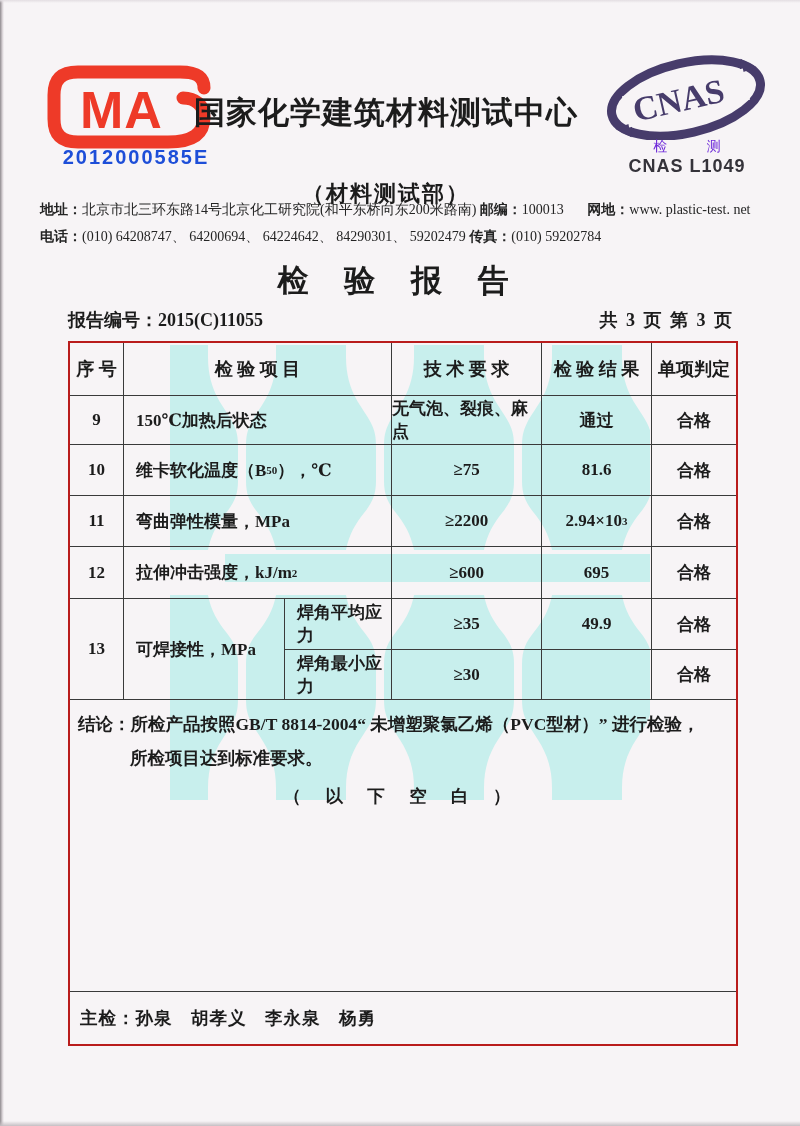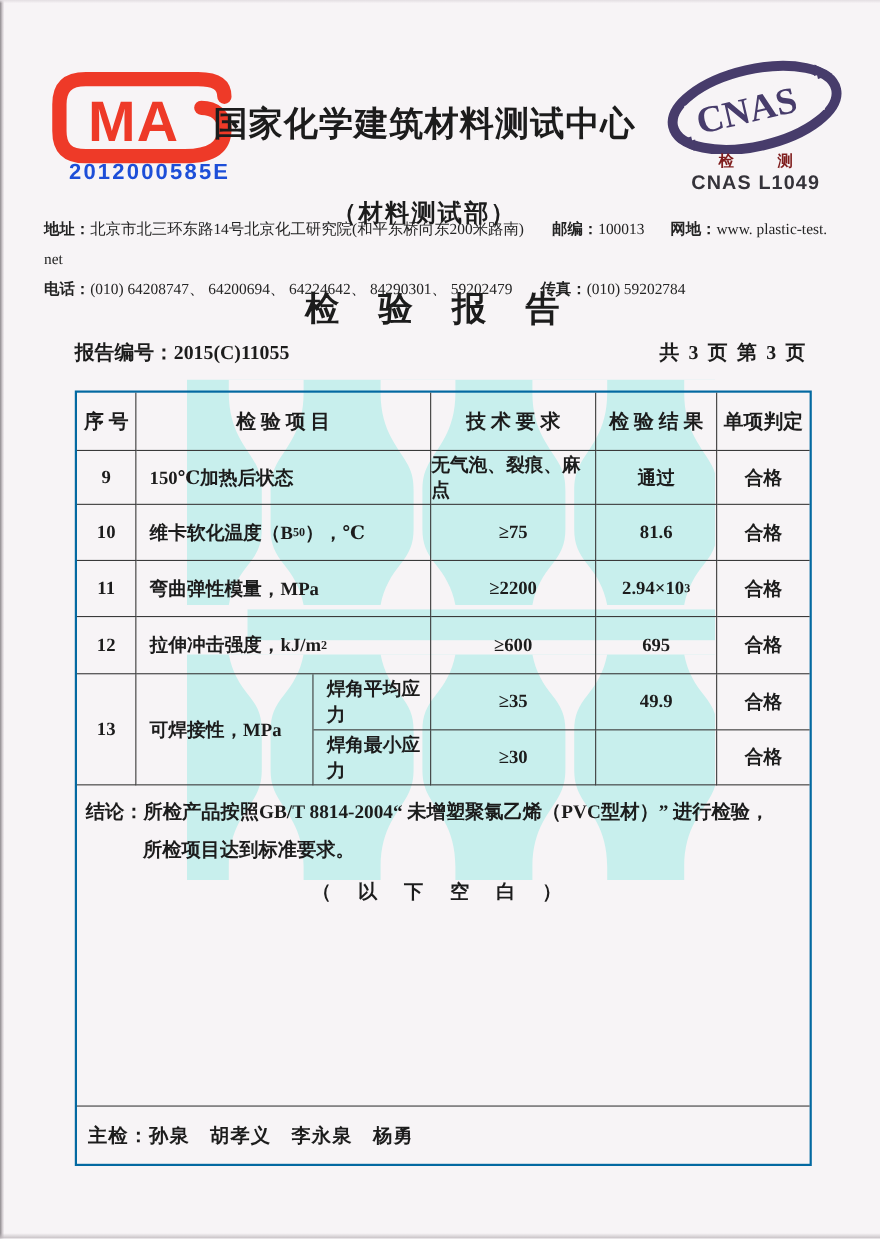--- a/index.html
+++ b/index.html
@@ -23,48 +23,48 @@
   .cma-logo{left:46px;top:64px;width:180px;height:86px;}
   .cma-number{left:40px;top:146px;width:192px;text-align:center;
     color:#1d4ed8;font-weight:bold;font-size:20px;letter-spacing:2px;
     font-family:"Liberation Sans","DejaVu Sans",sans-serif;}
   .org-title{left:178px;top:92px;width:416px;text-align:center;
     font-size:31px;font-weight:bold;letter-spacing:1px;}
   .org-dept{left:178px;top:152px;width:416px;text-align:center;
     font-size:22px;font-weight:bold;letter-spacing:2px;margin-top:27px;}
   .cnas-logo{left:600px;top:54px;width:172px;height:86px;}
   .cnas-cert-type{left:598px;top:138px;width:178px;text-align:center;
-    color:#7f1d1d;font-size:14px;font-weight:bold;letter-spacing:18px;padding-left:18px;box-sizing:border-box;}
+    color:#6d28d9;font-size:14px;font-weight:normal;letter-spacing:18px;padding-left:18px;box-sizing:border-box;}
   .cnas-cert-no{left:598px;top:156px;width:178px;text-align:center;
     color:#35333a;font-size:18px;font-weight:bold;letter-spacing:1px;
     font-family:"Liberation Sans","DejaVu Sans",sans-serif;}
 
   
   .contact{left:40px;top:196px;width:730px;font-size:14px;line-height:27px;color:#242424;}
-  .contact .gap1{margin-left:22px;}
+  .contact .gap1{}
   .contact .gap2{margin-left:20px;}
   .contact b{font-weight:700;}
 
   
   .report-title{left:0;top:260px;width:800px;text-align:center;
     font-size:31px;font-weight:bold;letter-spacing:14px;padding-left:0;box-sizing:border-box;}
   .report-meta{left:68px;top:308px;width:666px;display:flex;justify-content:space-between;
     font-size:18px;font-weight:bold;}
   .report-meta .pages{letter-spacing:2px;}
 
   
   .watermark{position:absolute;left:170px;top:345px;width:480px;height:455px;z-index:1;}
 
   
   .report-table{
-    position:absolute;left:68px;top:355px;width:666px;z-index:2;
+    position:absolute;left:68px;top:341px;width:666px;z-index:2;
     display:grid;
     grid-template-columns:54px 161px 107px 150px 110px 84px;
     grid-template-rows:53px 49px 51px 51px 52px 51px 50px 292px 52px;
-    border:2px solid #0369a1;background:transparent;box-sizing:content-box;
+    border:2px solid #b91c1c;background:transparent;box-sizing:content-box;
   }
   .cell{border-right:1.4px solid #3a3a3a;border-bottom:1.4px solid #3a3a3a;
     display:flex;align-items:center;justify-content:center;
     font-size:17px;font-weight:600;background:transparent;box-sizing:border-box;}
   .cell.no-r{border-right:none;}
   .cell.no-b{border-bottom:none;}
   .cell.left{justify-content:flex-start;padding-left:12px;}
   .cell.hdr{font-weight:bold;font-size:18px;}
   .num{font-weight:bold;}
   sub,sup{font-size:11px;font-weight:bold;}

